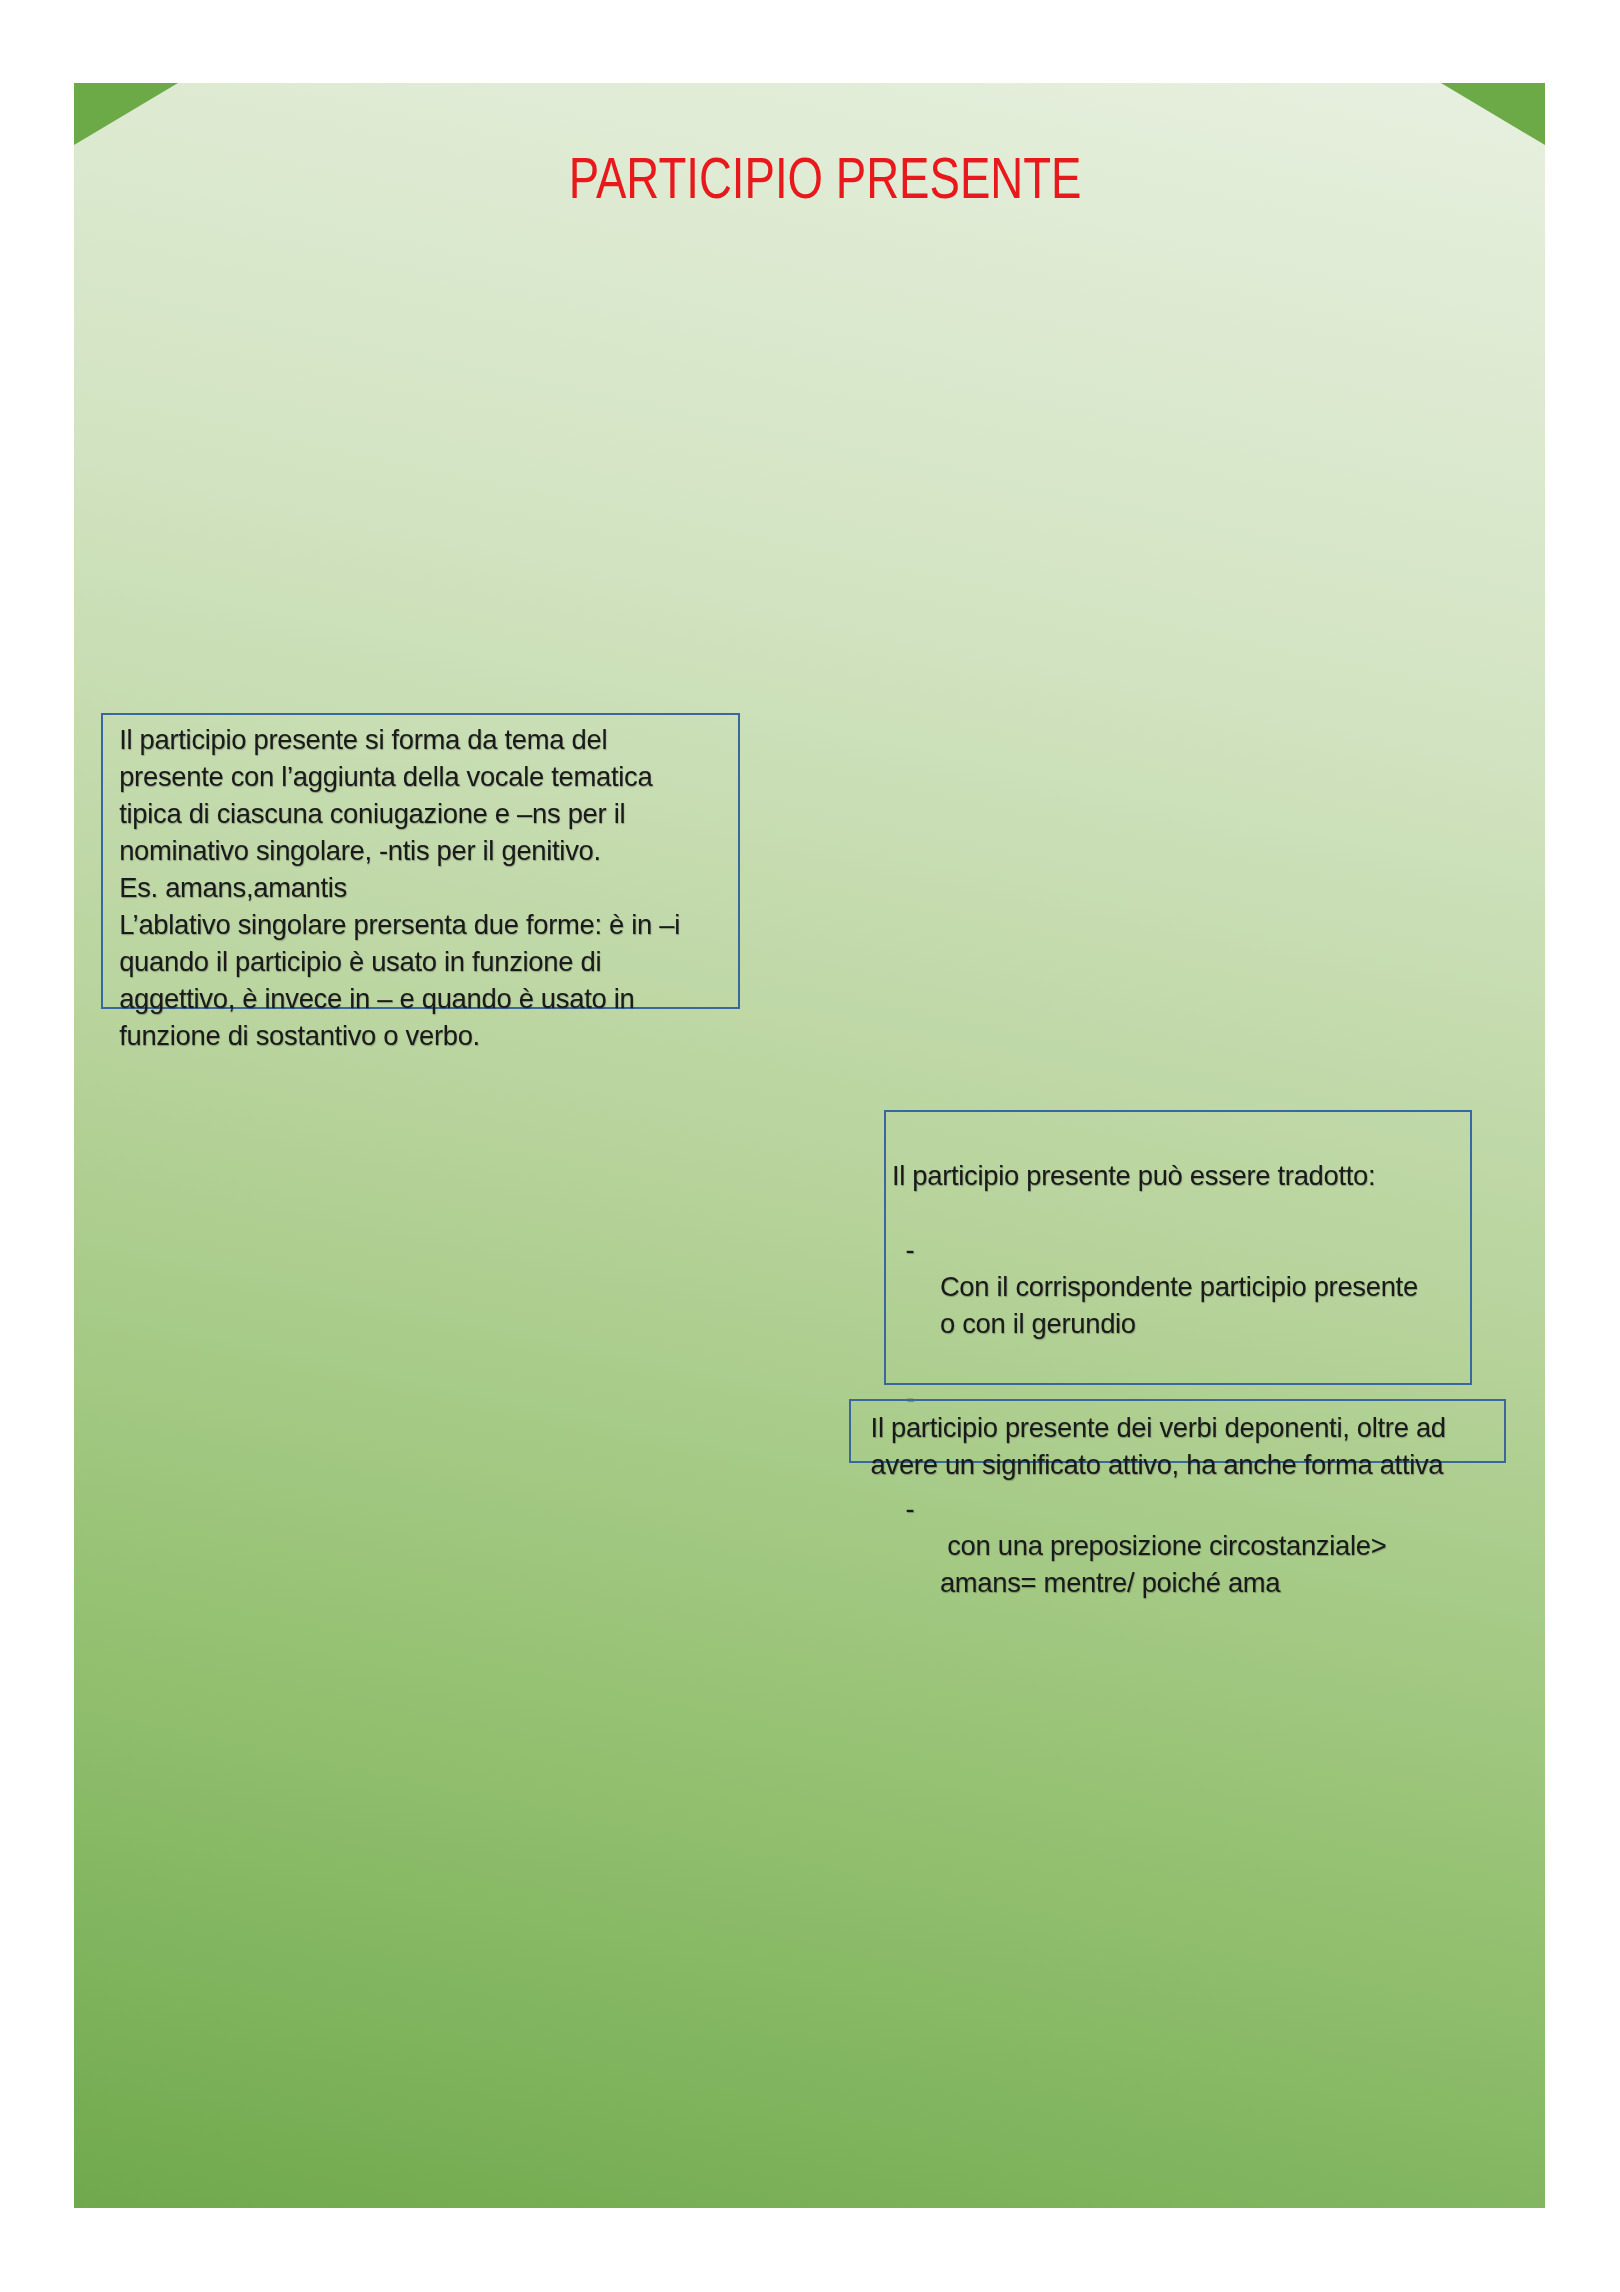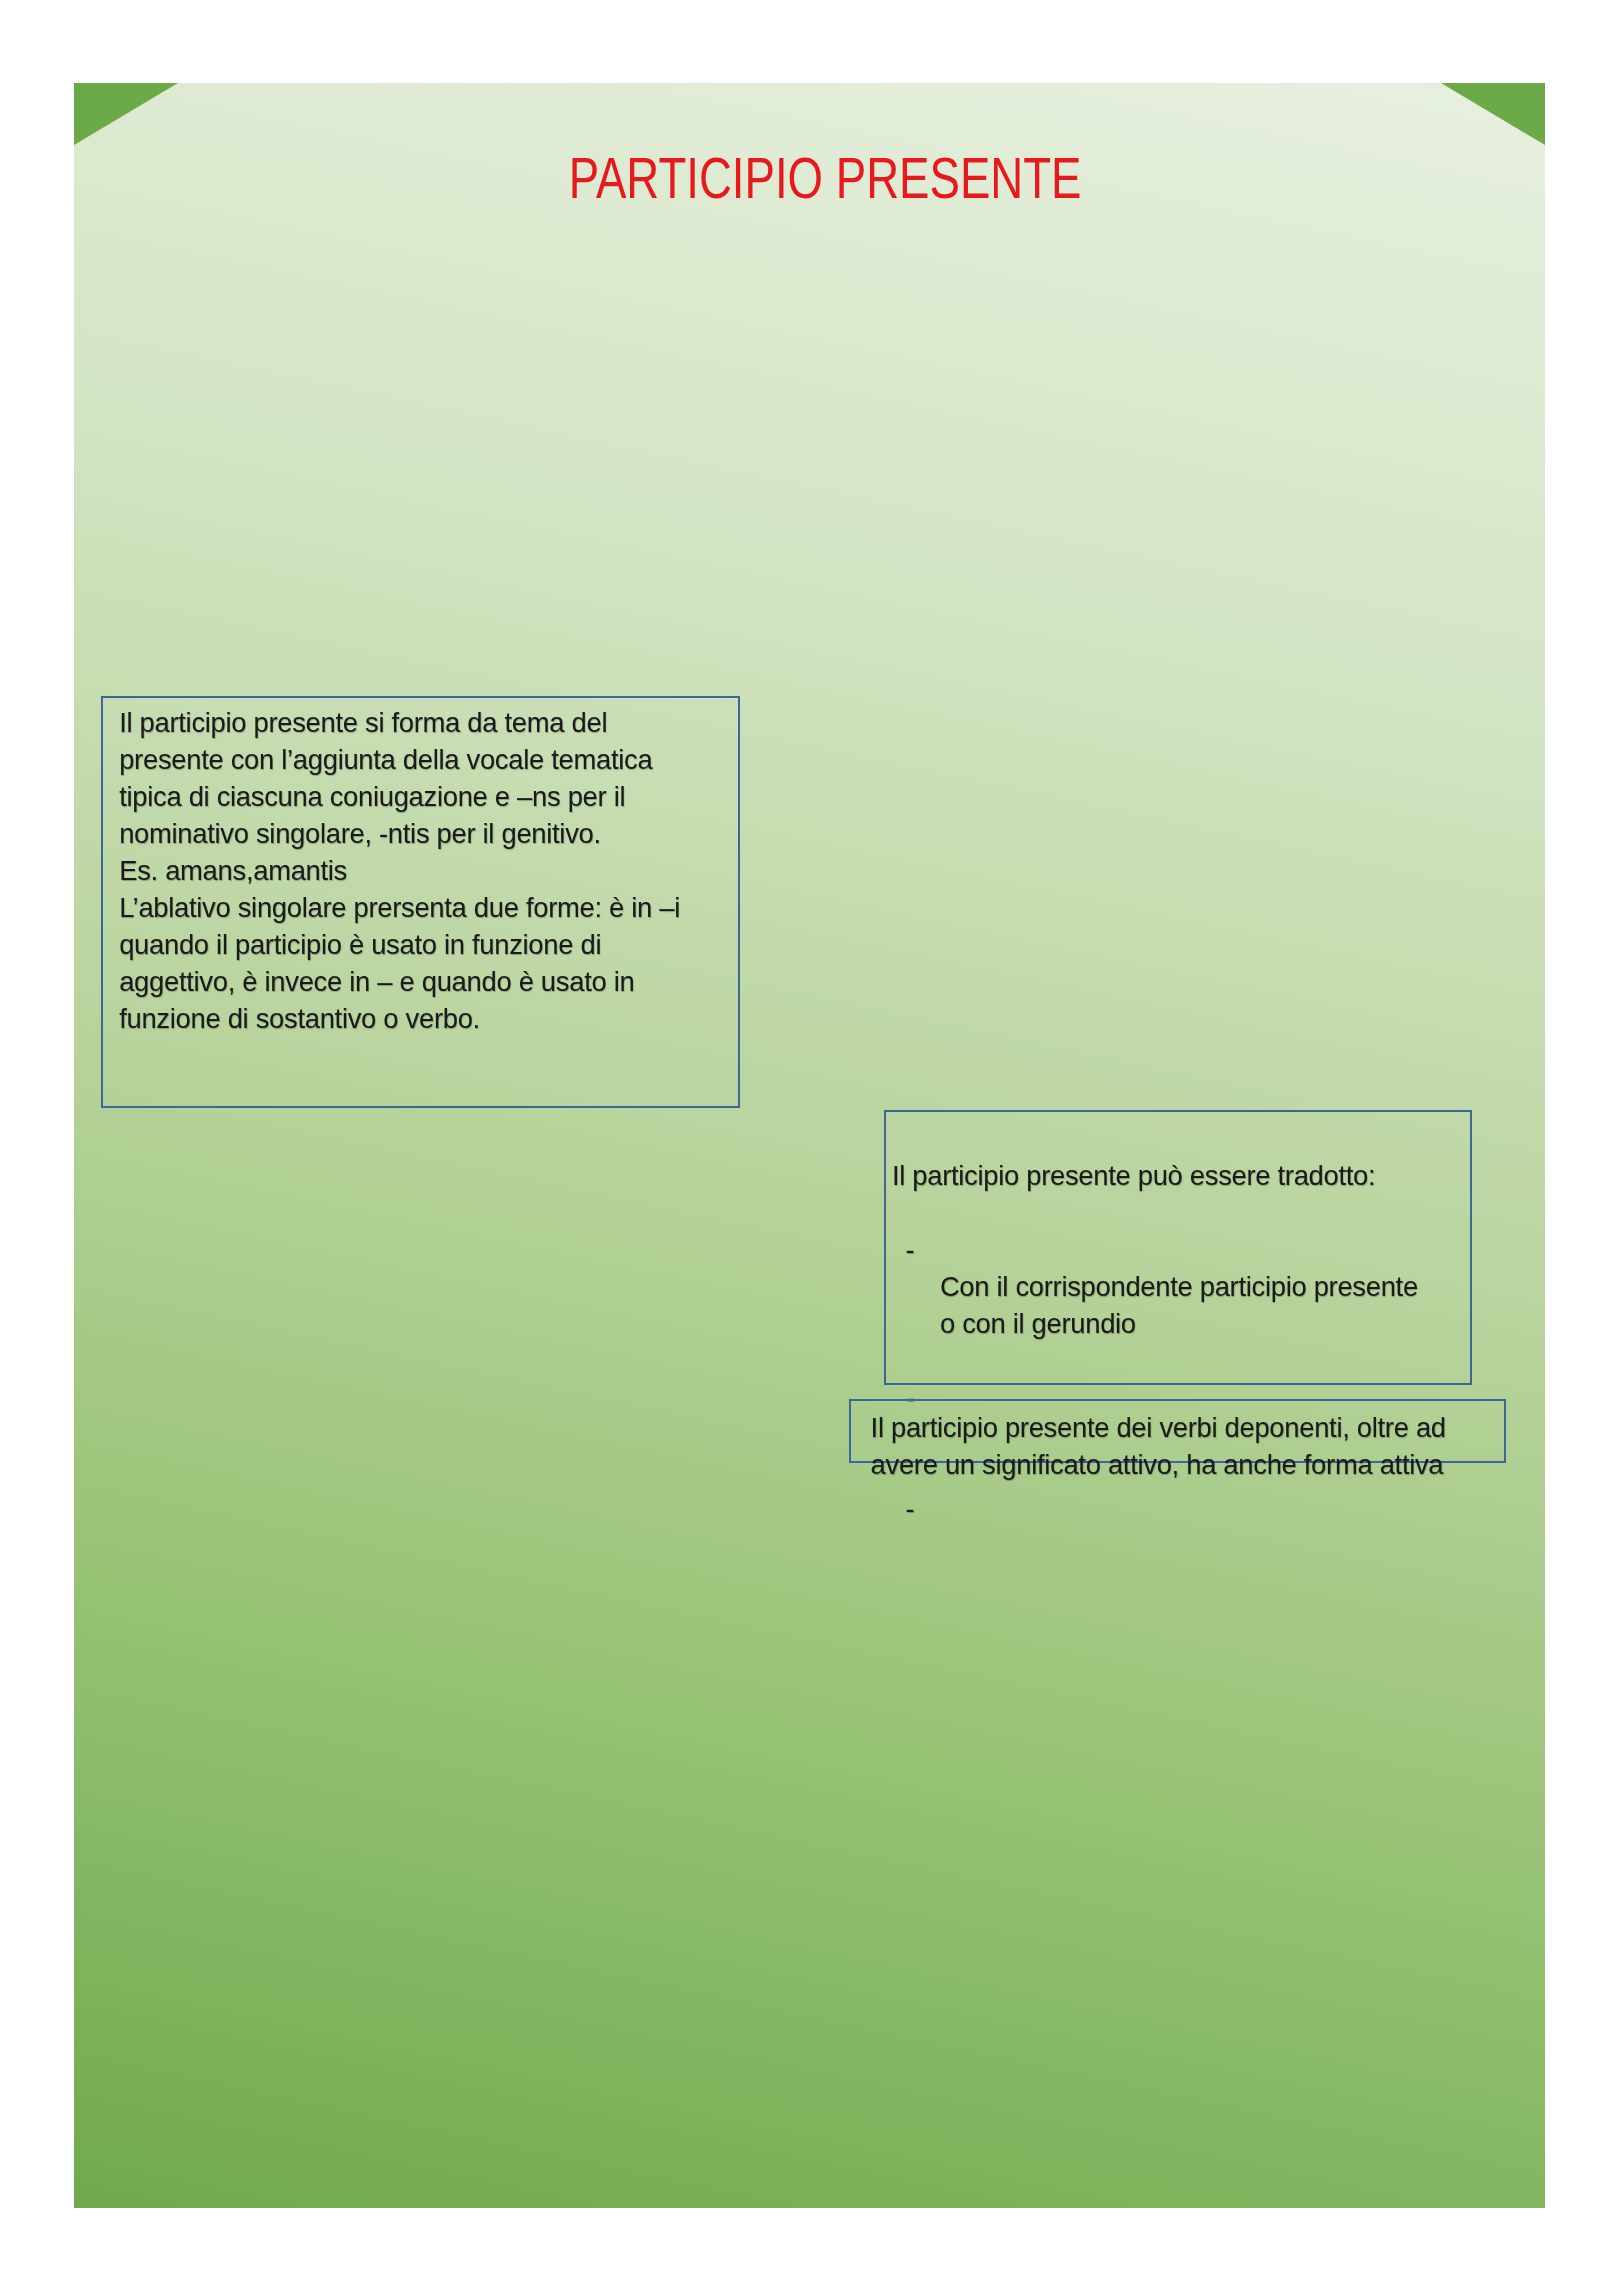--- a/index.html
+++ b/index.html
@@ -33,21 +33,21 @@
   .tbox{
     position:absolute;box-sizing:border-box;
     border:2.9px solid var(--box-border-blue,#3a689c);
     color:var(--body-text,#1a1a1a);
     font-size:27.4px;line-height:37px;
     letter-spacing:-0.3px;
     white-space:pre-line;
     text-shadow:0.6px 0.8px 1px rgba(40,40,40,0.35);
   }
   .box-declension{left:55px;top:355px;width:581px;height:200px;padding:7.8px 5.9px 0 16.7px;}
-  .box-formation{left:26.5px;top:613px;width:639px;height:412px;padding:5.9px 3.9px 0 16.7px;}
+  .box-formation{left:26.5px;top:630px;width:639px;height:296px;padding:5.9px 3.9px 0 16.7px;}
   .box-translation{left:810px;top:1027px;width:588px;height:275px;padding:7.8px 7.8px 0 5.9px;}
   .box-deponent{left:775px;top:1316px;width:657px;height:64px;padding:7.8px 2px 0 19.6px;}
   .b3-item{position:relative;padding-left:48px;}
   .b3-dash{position:absolute;left:13.7px;top:0;}
 </style>
 </head>
 <body>
 
 <div class="slide-page">
 
@@ -70,21 +70,22 @@
   <div class="tbox box-translation">
     <div>Il participio presente può essere tradotto:</div>
     <div class="b3-item">
       <span class="b3-dash">-</span><span>Con il corrispondente participio presente
 o con il gerundio</span>
     </div>
     <div class="b3-item">
       <span class="b3-dash">-</span>
     </div>
     <div class="b3-item">
-      <span class="b3-dash">-</span>
+      <span class="b3-dash">-</span><span>&nbsp;con una preposizione circostanziale&gt;
+amans= mentre/ poiché ama</span>
     </div>
   </div>
 
   <div class="tbox box-deponent">Il participio presente dei verbi deponenti, oltre ad
 avere un significato attivo, ha anche forma attiva</div>
 
 </div>
 
 
 </body></html>

